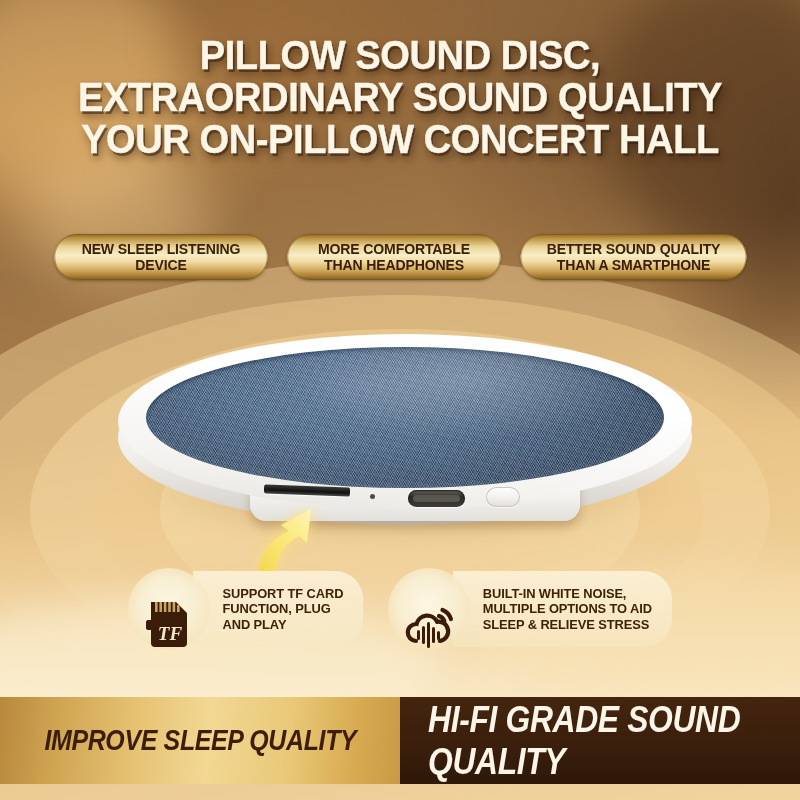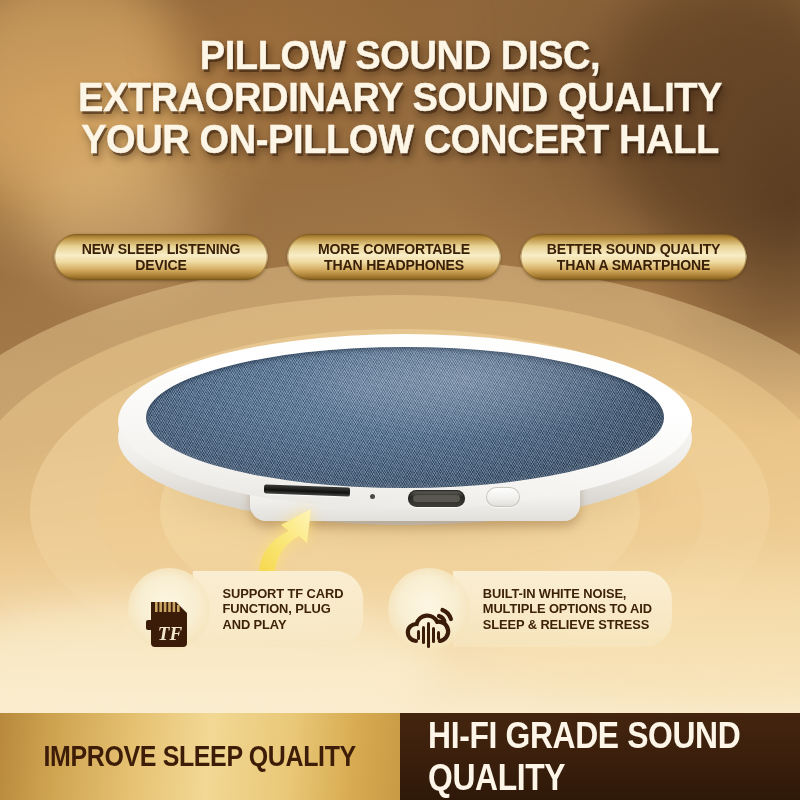--- a/index.html
+++ b/index.html
@@ -306,24 +306,25 @@
     letter-spacing: -0.1px;
     z-index: 1;
     transform: scaleX(0.99);
   }
   .callout-panel span { display: block; white-space: nowrap; }
 
   
   .banner {
     position: absolute;
     left: 0; right: 0;
-    bottom: 0;
+    bottom: 16px;
     height: 87px;
     display: flex;
     z-index: 8;
+    font-style: italic;
   }
   .banner-left {
     width: 400px;
     display: flex;
     align-items: center;
     justify-content: center;
     background: linear-gradient(95deg,
         #b8893c 0%, #cfa451 14%, #e6c273 34%,
         #f2d894 52%, #e9c878 72%, #d8ab51 88%, #c89a45 100%);
     color: #3d1d07;

